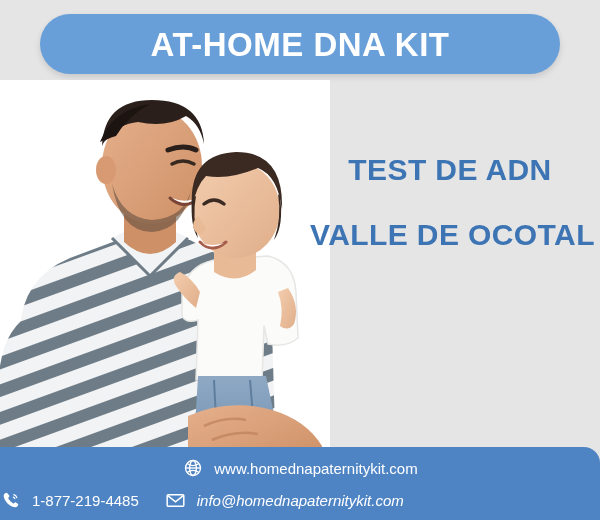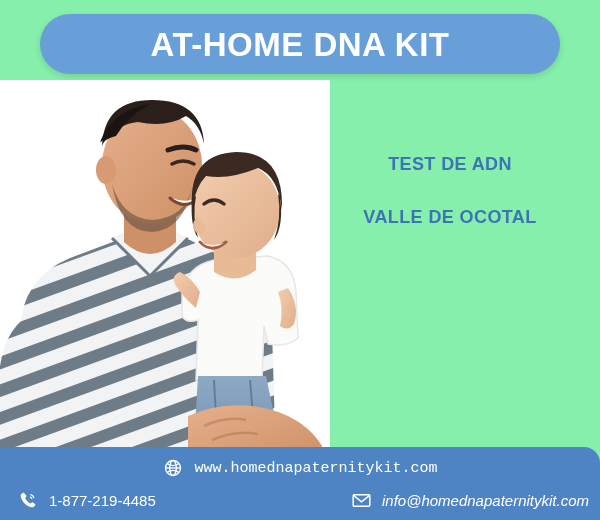--- a/index.html
+++ b/index.html
@@ -10,21 +10,21 @@
     width: 600px;
     height: 520px;
     overflow: hidden;
     background: #ffffff;
     font-family: "Liberation Sans", sans-serif;
   }
   .poster {
     position: relative;
     width: 600px;
     height: 520px;
-    background: #86efac;
+    background: #e5e5e5;
     overflow: hidden;
   }
 
   
   .banner {
     position: absolute;
     left: 40px;
     top: 14px;
     width: 520px;
     height: 60px;
@@ -58,21 +58,21 @@
   
   .headline {
     position: absolute;
     left: 310px;
     top: 155px;
     width: 280px;
     text-align: center;
     color: #3C74B4;
   }
   .headline-line {
-    font-size: 18px;
+    font-size: 30px;
     font-weight: bold;
     letter-spacing: 0.4px;
     line-height: 1;
     margin: 0 0 35px 0;
     white-space: nowrap;
   }
   .headline-line:last-child { margin-bottom: 12px; }
 
   
   .footer {
@@ -88,28 +88,26 @@
     position: absolute;
     display: flex;
     align-items: center;
     color: #ffffff;
   }
   .footer-row-top {
     left: 0;
     right: 0;
     top: 10px;
     justify-content: center;
-    font-family: Liberation Mono, monospace;
   }
   .footer-row-bottom {
     left: 0;
-    right: 11px;
+    right: 0;
     top: 42px;
-    justify-content: space-between;
-    padding-left: 17px;
+    justify-content: flex-start;
   }
   .contact-item {
     display: flex;
     align-items: center;
     white-space: nowrap;
   }
   .contact-item + .contact-item { margin-left: 26px; font-style: italic; }
   .contact-icon {
     display: inline-flex;
     align-items: center;

